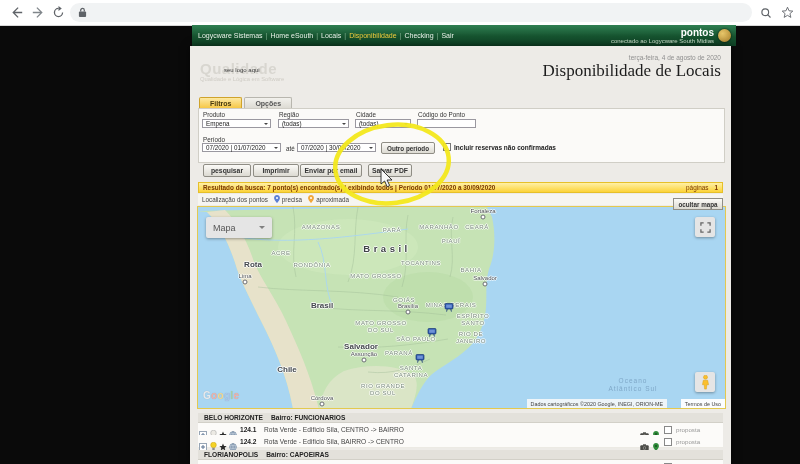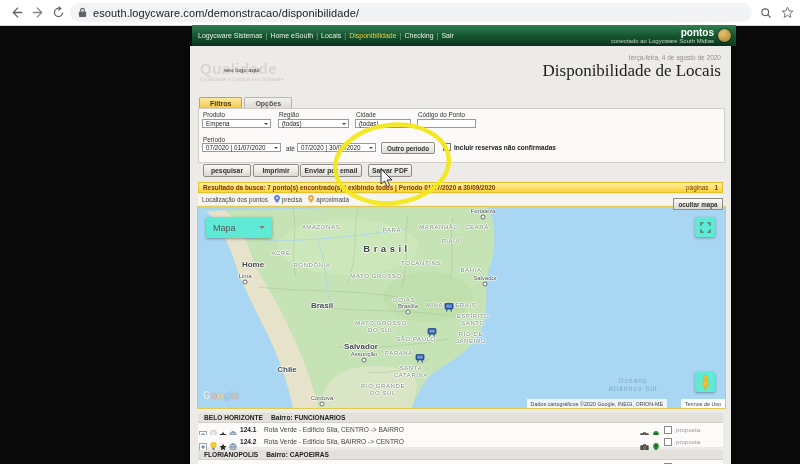--- a/index.html
+++ b/index.html
@@ -87,21 +87,21 @@
   .map-label{position:absolute;transform:translate(-50%,-50%);white-space:nowrap;text-align:center;
              text-shadow:1px 0 0 rgba(255,255,255,.85),-1px 0 0 rgba(255,255,255,.85),0 1px 0 rgba(255,255,255,.85),0 -1px 0 rgba(255,255,255,.85);}
   .map-label.state{font-size:6px;color:#7e8e80;letter-spacing:.6px;line-height:1.15;}
   .map-label.country{font-size:8px;font-weight:bold;color:#44484d;}
   .map-label.country-lg{font-size:9.5px;font-weight:bold;letter-spacing:3.5px;color:#3f4347;}
   .map-label.city{font-size:6px;color:#4f5256;}
   .map-label.ocean{font-size:6.5px;color:#7fa8c8;letter-spacing:1px;line-height:1.2;text-shadow:none;}
   .city-dot{position:absolute;width:3px;height:3px;border:1px solid #6b6e72;border-radius:50%;
             background:#fff;transform:translate(-50%,-50%);}
   .map-marker{position:absolute;transform:translate(-50%,-100%);}
-  .map-ctl{position:absolute;background:#5eead4;box-shadow:0 1px 3px rgba(0,0,0,.35);border-radius:2px;}
+  .map-ctl{position:absolute;background:#e5e5e5;box-shadow:0 1px 3px rgba(0,0,0,.35);border-radius:2px;}
   .mapa-ctl{left:8px;top:10px;width:66px;height:21px;display:flex;align-items:center;justify-content:space-between;
             padding:0 7px;box-sizing:border-box;cursor:pointer;}
   .mapa-ctl .t{font-size:9px;color:#565656;}
   .mapa-ctl .chev{border:3px solid transparent;border-top-color:#808080;margin-top:3px;}
   .fullscreen-ctl{right:10px;top:10px;width:20px;height:20px;display:flex;align-items:center;justify-content:center;cursor:pointer;}
   .pegman-ctl{right:10px;bottom:16px;width:20px;height:20px;display:flex;align-items:center;justify-content:center;cursor:pointer;}
   .gmap-logo{position:absolute;left:5px;bottom:7px;font-size:10px;font-weight:bold;letter-spacing:.3px;}
   .attrib{position:absolute;right:58px;bottom:0;height:9px;background:rgba(250,250,250,.85);
           font-size:5.4px;color:#444;display:flex;align-items:center;padding:0 4px;}
   .terms{position:absolute;right:0;bottom:0;height:9px;background:rgba(255,255,255,.95);
@@ -142,21 +142,20 @@
           <path d="M8 0 L12 3 L8 6 Z" fill="#5f6368"></path>
         </svg>
     </div>
     <div class="url-pill">
       <span>
         <svg width="9" height="11" viewBox="0 0 10 12">
             <rect x="1" y="5" width="8" height="6" rx="1" fill="#5f6368"></rect>
             <path d="M3 5 V3.5 A2 2 0 0 1 7 3.5 V5" stroke="#5f6368" stroke-width="1.4" fill="none"></path>
           </svg>
       </span>
-      <span class="url-text">esouth.logycware.com/demonstracao/disponibilidade/</span>
     </div>
     <div class="chrome-btn" style="left:757px">
       <svg width="12" height="12" viewBox="0 0 16 16">
           <circle cx="7" cy="7" r="4.5" stroke="#5f6368" stroke-width="1.5" fill="none"></circle>
           <path d="M10.5 10.5 L14 14" stroke="#5f6368" stroke-width="1.5"></path>
         </svg>
     </div>
     <div class="chrome-btn" style="left:779px">
       <svg width="13" height="13" viewBox="0 0 16 16">
           <path d="M8 1.5 L9.9 5.9 14.5 6.3 11 9.4 12.1 14 8 11.5 3.9 14 5 9.4 1.5 6.3 6.1 5.9 Z" stroke="#5f6368" stroke-width="1.1" fill="none"></path>
@@ -315,21 +314,21 @@
         <div class="attrib">Dados cartográficos ©2020 Google, INEGI, ORION-ME</div>
         <div class="terms">Termos de Uso</div>
       <div class="map-label state" style="left: 123px; top: 20px;">AMAZONAS</div>
           <div class="map-label state" style="left: 194px; top: 23px;">PARÁ</div>
           <div class="map-label state" style="left: 241px; top: 20px;">MARANHÃO</div>
           <div class="map-label state" style="left: 279px; top: 20px;">CEARÁ</div>
           <div class="map-label city" style="left: 285px; top: 4px;">Fortaleza</div>
           <div class="city-dot" style="left: 285px; top: 10px;"></div>
           <div class="map-label state" style="left: 83px; top: 46px;">ACRE</div>
           <div class="map-label country-lg" style="left: 180px; top: 41px; margin-left: 9px;">Brasil</div>
-          <div class="map-label country" style="left: 55px; top: 57px;">Home</div>
+          <div class="map-label country" style="left: 55px; top: 57px;">Rota</div>
           <div class="map-label city" style="left: 47px; top: 69px;">Lima</div>
           <div class="city-dot" style="left: 47px; top: 75px;"></div>
           <div class="map-label state" style="left: 114px; top: 58px;">RONDÔNIA</div>
           <div class="map-label state" style="left: 223px; top: 56px;">TOCANTINS</div>
           <div class="map-label state" style="left: 253px; top: 34px;">PIAUÍ</div>
           <div class="map-label state" style="left: 273px; top: 63px;">BAHIA</div>
           <div class="map-label city" style="left: 287px; top: 71px;">Salvador</div>
           <div class="city-dot" style="left: 287px; top: 77px;"></div>
           <div class="map-label state" style="left: 178px; top: 69px;">MATO GROSSO</div>
           <div class="map-label state" style="left: 206px; top: 93px;">GOIÁS</div>

